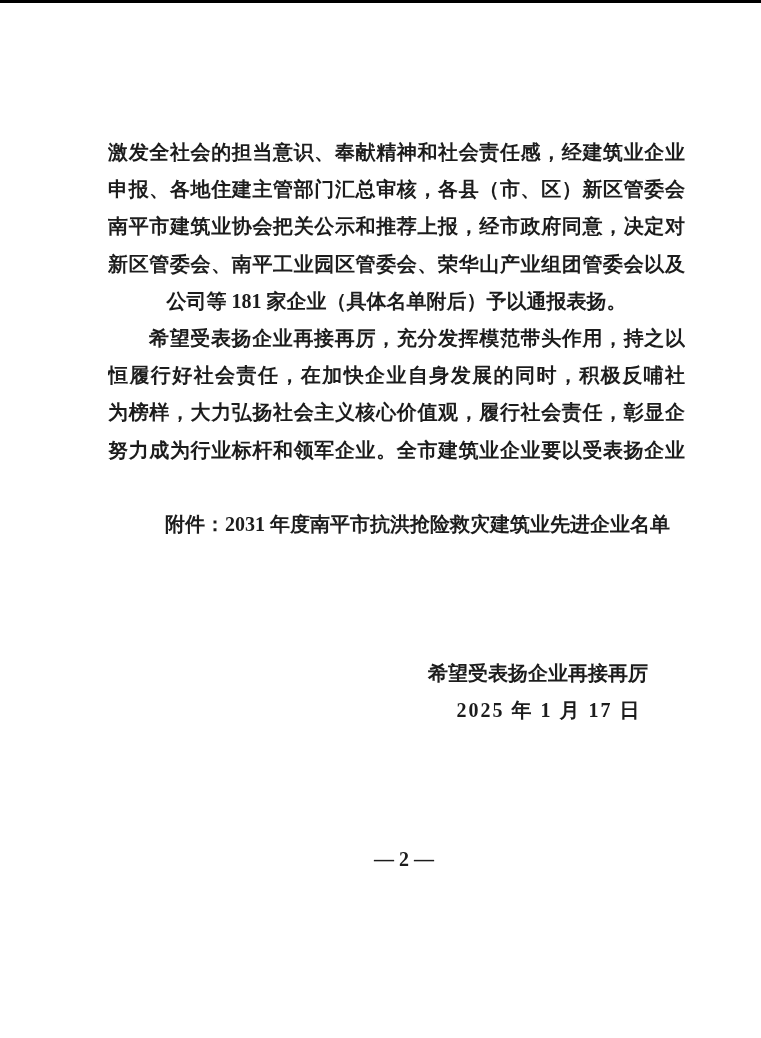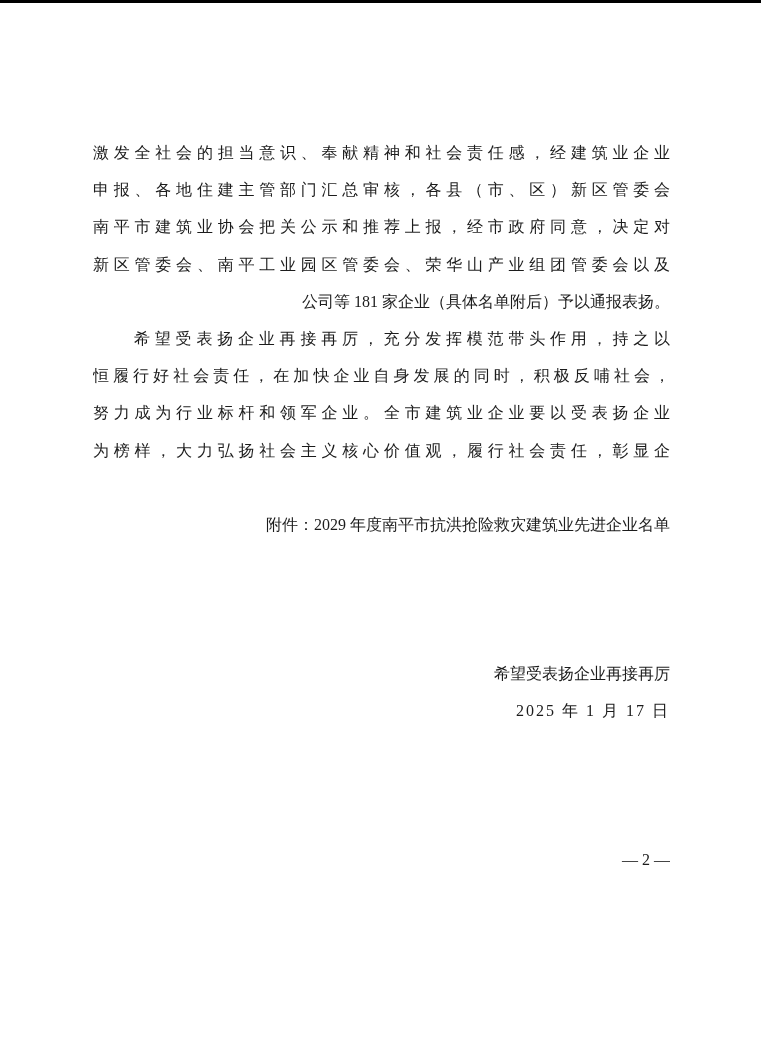--- a/index.html
+++ b/index.html
@@ -18,30 +18,31 @@
   .top-strip {
     position: absolute;
     top: 0;
     left: 0;
     width: 761px;
     height: 3px;
     background: #000000;
   }
   .doc-body {
     position: absolute;
-    left: 93px;
+    left: 108px;
     top: 134px;
     width: 577px;
-    font-size: 16px;
+    font-size: 20px;
     line-height: 37.2px;
+    font-weight: bold;
   }
   .line {
     height: 37.2px;
     overflow: hidden;
-    text-align: right;
+    text-align: center;
     white-space: pre;
   }
   
   .jl {
     white-space: normal;
     text-align: justify;
     text-align-last: justify;
   }
   .indent { text-indent: 41px; }
   .attachment { text-indent: 42px; }
@@ -58,26 +59,26 @@
 <div class="doc-body">
 
   <div class="line jl">激发全社会的担当意识、奉献精神和社会责任感，经建筑业企业</div>
   <div class="line jl">申报、各地住建主管部门汇总审核，各县（市、区）新区管委会</div>
   <div class="line jl">南平市建筑业协会把关公示和推荐上报，经市政府同意，决定对</div>
   <div class="line jl">新区管委会、南平工业园区管委会、荣华山产业组团管委会以及</div>
   <div class="line">公司等 181 家企业（具体名单附后）予以通报表扬。</div>
 
   <div class="line jl indent">希望受表扬企业再接再厉，充分发挥模范带头作用，持之以</div>
   <div class="line jl">恒履行好社会责任，在加快企业自身发展的同时，积极反哺社会，</div>
+  <div class="line jl">为榜样，大力弘扬社会主义核心价值观，履行社会责任，彰显企</div>
   <div class="line jl">努力成为行业标杆和领军企业。全市建筑业企业要以受表扬企业</div>
-  <div class="line jl">为榜样，大力弘扬社会主义核心价值观，履行社会责任，彰显企</div>
 
   <div class="line"></div>
 
-  <div class="line attachment">附件：2029 年度南平市抗洪抢险救灾建筑业先进企业名单</div>
+  <div class="line attachment">附件：2031 年度南平市抗洪抢险救灾建筑业先进企业名单</div>
 
   <div class="line"></div>
   <div class="line"></div>
   <div class="line"></div>
 
   <div class="line sig-office">希望受表扬企业再接再厉</div>
   <div class="line sig-date">2025 年 1 月 17 日</div>
 
   <div class="line"></div>
 

